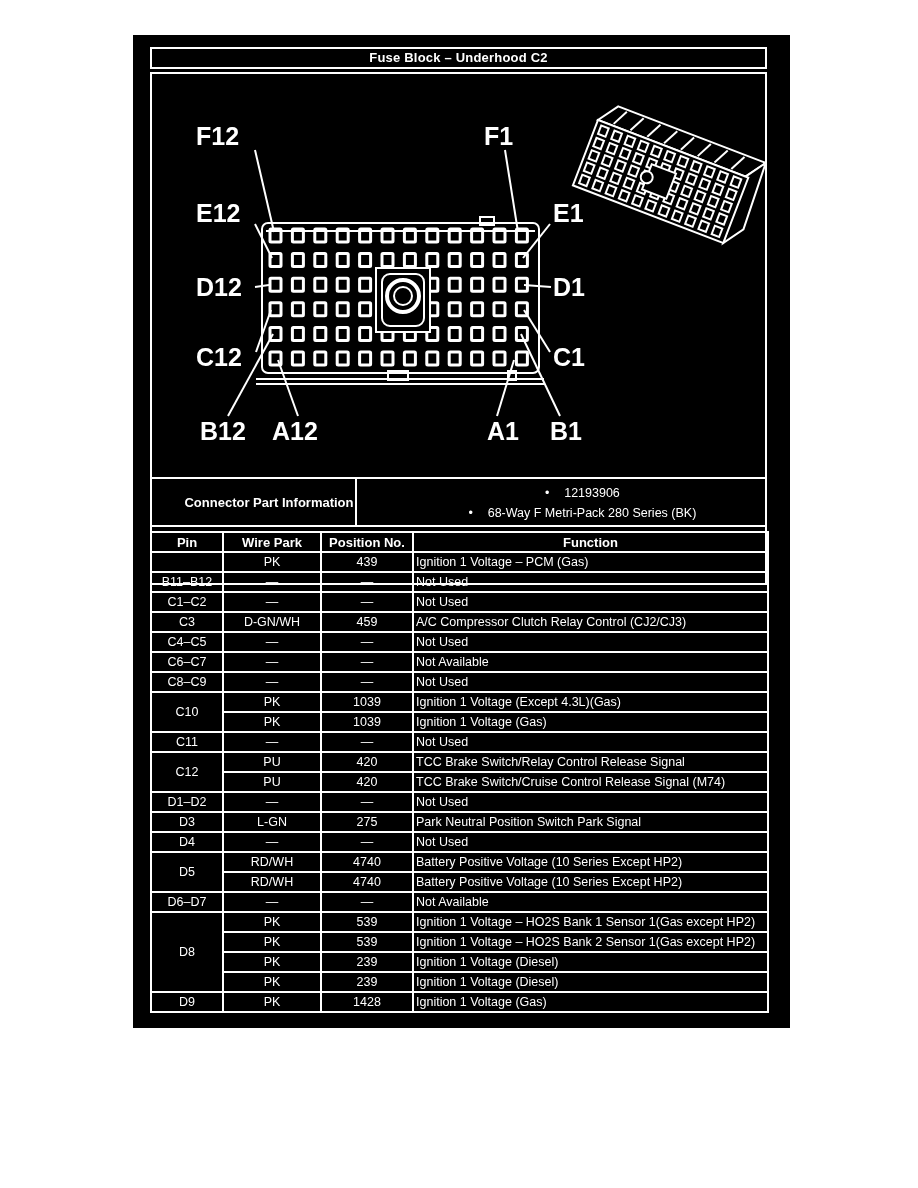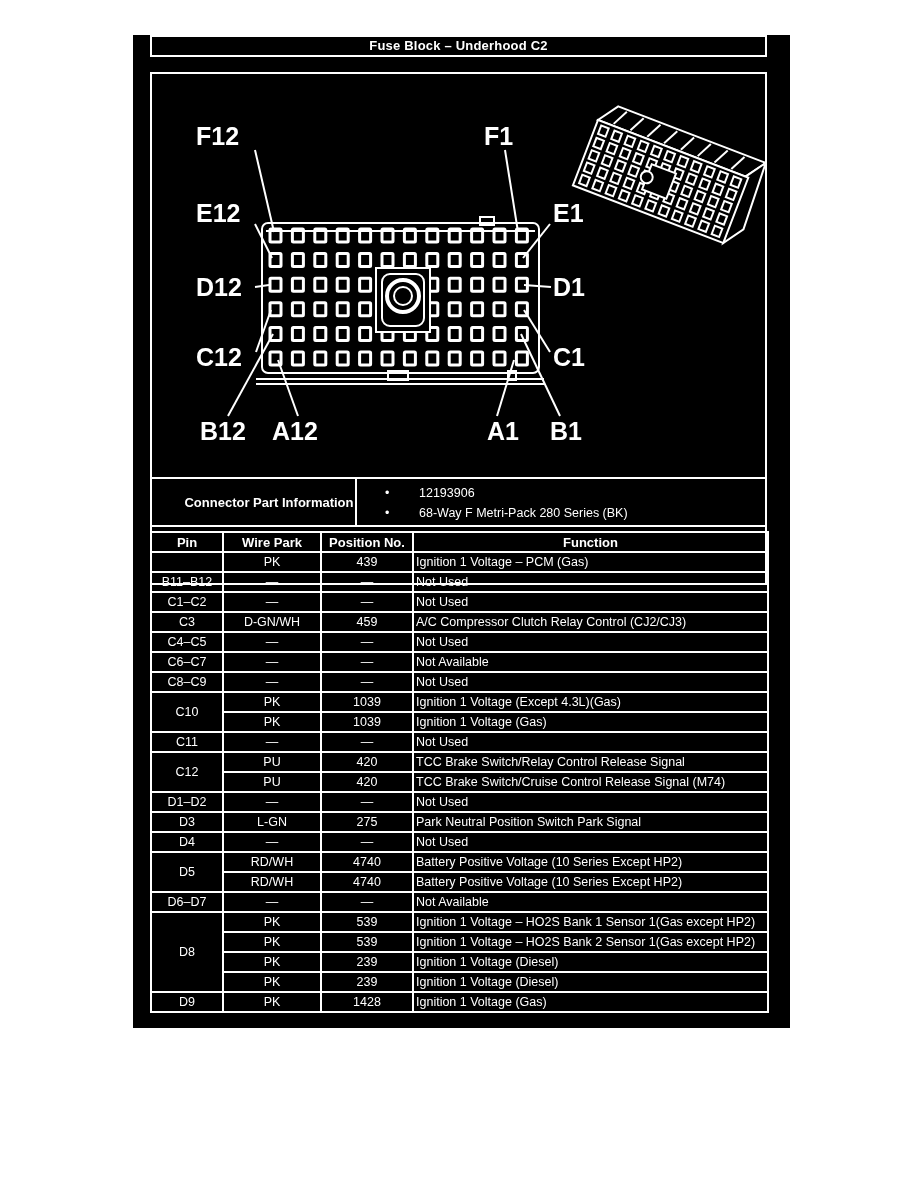--- a/index.html
+++ b/index.html
@@ -10,21 +10,21 @@
     font-family:"Liberation Sans", sans-serif;
     overflow:hidden;
   }
   .panel {
     position:absolute; left:133px; top:35px;
     width:657px; height:993px;
     background:#000000; color:#ffffff;
   }
   .inner { position:absolute; left:17px; width:617px; box-sizing:border-box; }
   .title-box {
-    top:0; height:22px;
+    top:12px; height:22px;
     border:2px solid #ffffff;
     text-align:center;
     font-weight:bold; font-size:13px; line-height:17px;
     letter-spacing:0.2px;
   }
   .diagram-box {
     top:37px; height:513px;
     border:2px solid #ffffff;
   }
   .diagram-box svg { display:block; }
@@ -36,21 +36,21 @@
   }
   .partinfo-table td {
     border:2px solid #ffffff; color:#ffffff;
     overflow:hidden;
     padding-left:32px;
   }
   td.pi-label {
     width:170px; text-align:center; vertical-align:middle;
     font-weight:bold; font-size:13px;
   }
-  td.pi-items { vertical-align:top; padding:4px 0 0 28px; font-size:12.5px; }
+  td.pi-items { vertical-align:top; padding:4px 0 0 28px; font-size:12.5px;text-align:center; }
   .pi-item { line-height:20px; white-space:nowrap; }
   .pi-item .bullet { display:inline-block; width:34px; }
 
   .pin-table {
     position:absolute; left:17px; top:496px;
     width:617px;
     border-radius:25px;
   }
   .pin-table th, .pin-table td {
     border:2px solid #ffffff; color:#ffffff;

